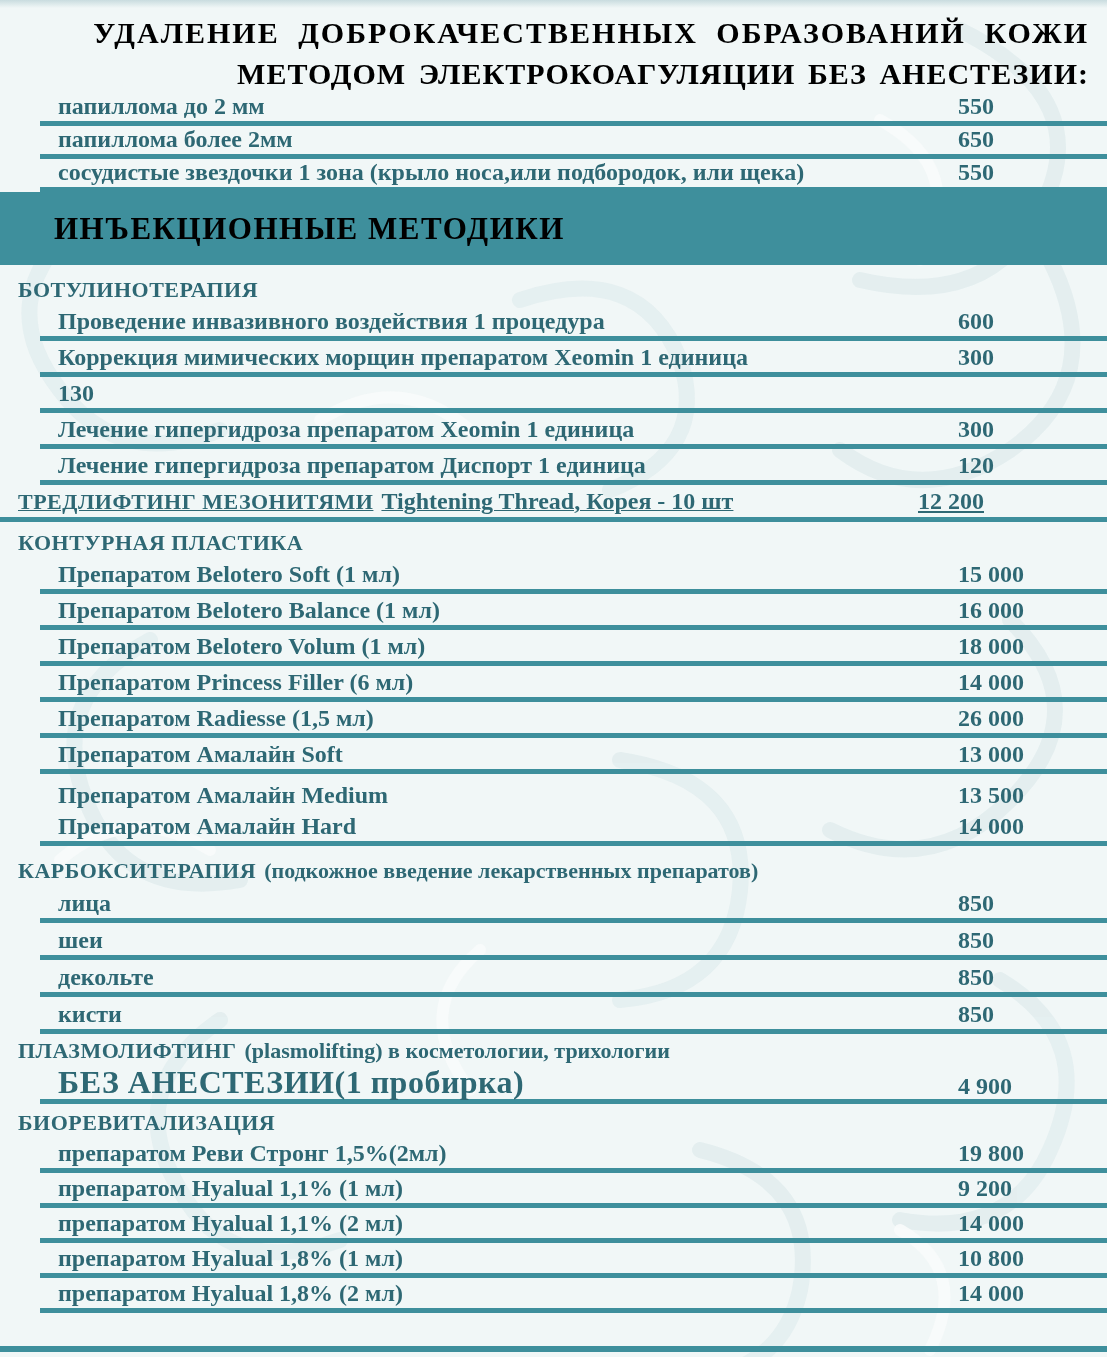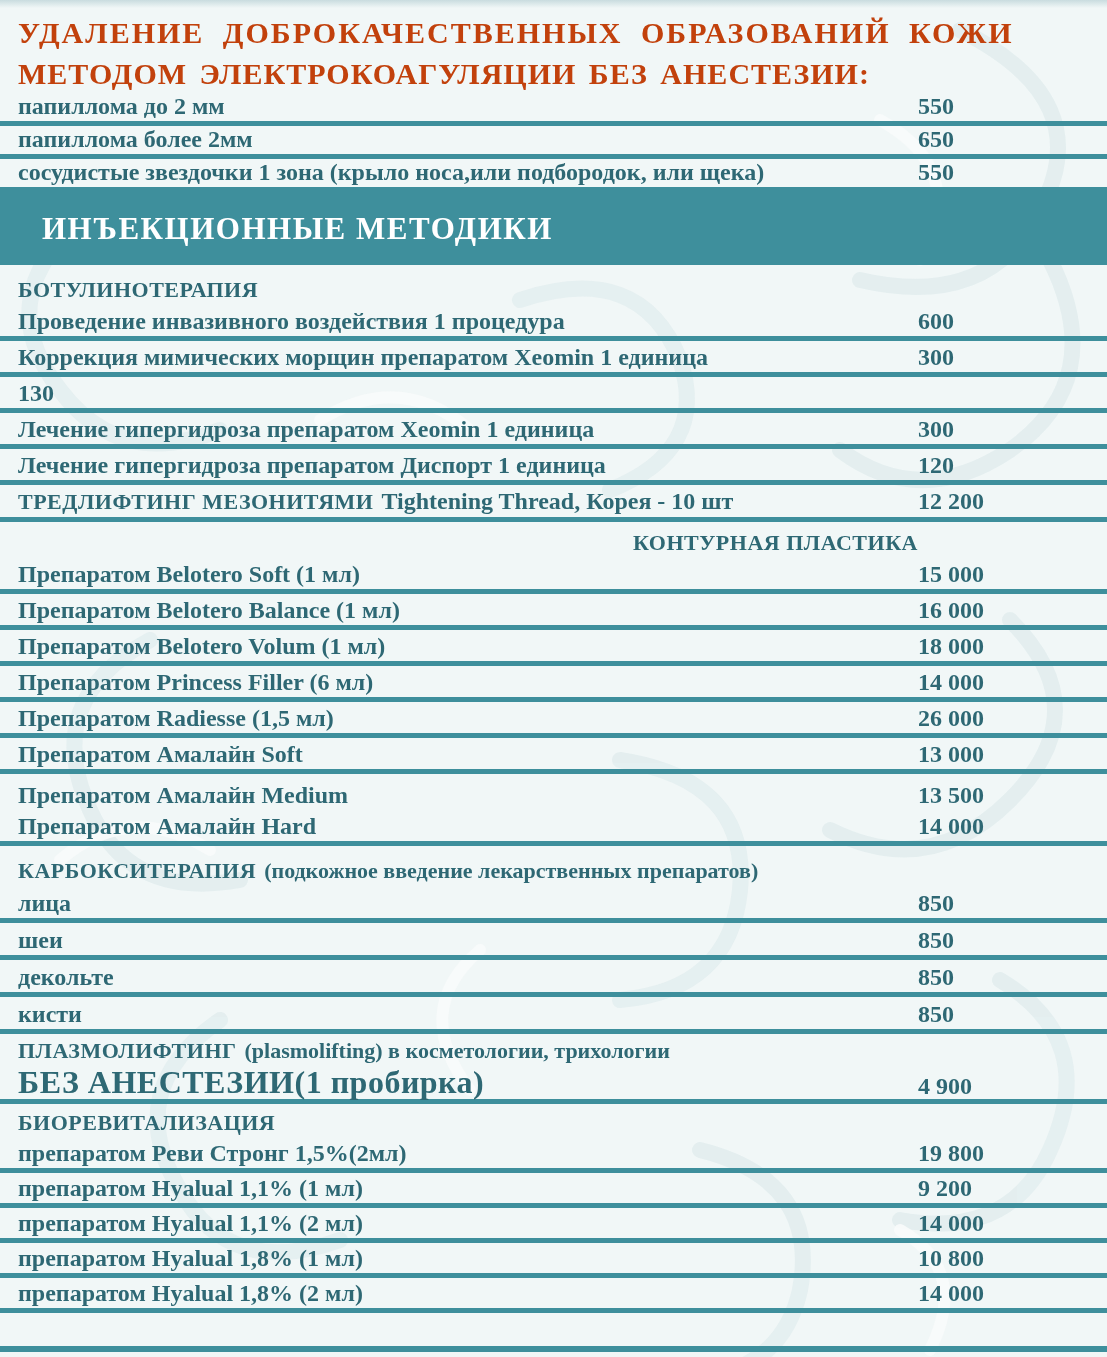--- a/index.html
+++ b/index.html
@@ -10,50 +10,50 @@
     overflow:hidden;
     font-family:"Liberation Serif", serif;
     color:#2e6874;
   }
   .bg-pattern{position:absolute;inset:0;z-index:0;pointer-events:none;}
   .content{position:relative;z-index:1;}
   .top-strip{height:8px;background:linear-gradient(180deg,#c9dcdf,#f1f7f7);}
   .header{padding:8px 18px 2px 18px;}
   .header .l1,.header .l2{
     display:block;font-weight:bold;line-height:34px;font-size:30px;
-    letter-spacing:2px;word-spacing:9px;color:#c2410c;
+    letter-spacing:2px;word-spacing:9px;color:#000000;text-align:right;
   }
   .header .l2{letter-spacing:1px;word-spacing:4px;margin-top:7px;}
   .row,.trow{
     display:grid;grid-template-columns:900px 1fr;
     align-items:end;box-sizing:border-box;
     padding:0 6px 3px 18px;
   }
-  .row{height:36px;border-bottom:5px solid #3e8f9c;}
+  .row{height:36px;border-bottom:5px solid #3e8f9c;margin-left:40px;}
   .row.nosep{border-bottom:none;}
   .trow{padding-bottom:4px;}
   .trow.sep{border-bottom:5px solid #3e8f9c;}
   .label,.price{font-weight:bold;font-size:24px;line-height:1;white-space:nowrap;}
   .label.caps{font-size:32px;letter-spacing:0.5px;}
   .sec-title{font-weight:bold;font-size:22px;letter-spacing:0.5px;line-height:1;white-space:nowrap;}
   .sec-note{font-weight:bold;font-size:22px;margin-left:8px;line-height:1;white-space:nowrap;}
   .s-tredlifting .sec-note{font-size:24px;}
   .banner{
     height:73px;background:#3e8f9c;display:flex;align-items:center;
     padding-left:42px;box-sizing:border-box;
   }
   .banner span{
-    color:#ffffff;font-size:31px;font-weight:bold;letter-spacing:1.5px;line-height:1;
+    color:#000000;font-size:31px;font-weight:bold;letter-spacing:1.5px;line-height:1;margin-left:12px;
   }
   
   .s-electro .row{height:33px;}
   .s-botulino .trow{height:40px;}
   .s-botulino .row{height:36px;}
-  .s-tredlifting .trow{height:37px;}
-  .s-contour .trow{height:36px;text-align:right;}
+  .s-tredlifting .trow{height:37px;text-decoration:underline;}
+  .s-contour .trow{height:36px;}
   .s-contour .row{height:36px;}
   .s-carboxy .trow{height:40px;}
   .s-carboxy .row{height:37px;}
   .s-plasmolifting .trow{height:32px;}
   .s-plasmolifting .row{height:38px;}
   .s-biorev .trow{height:34px;}
   .s-biorev .row{height:35px;}
   .s-biorev .row:first-of-type{height:40px;}
   .bottom-bar{
     position:absolute;left:0;right:0;bottom:5px;height:6px;

